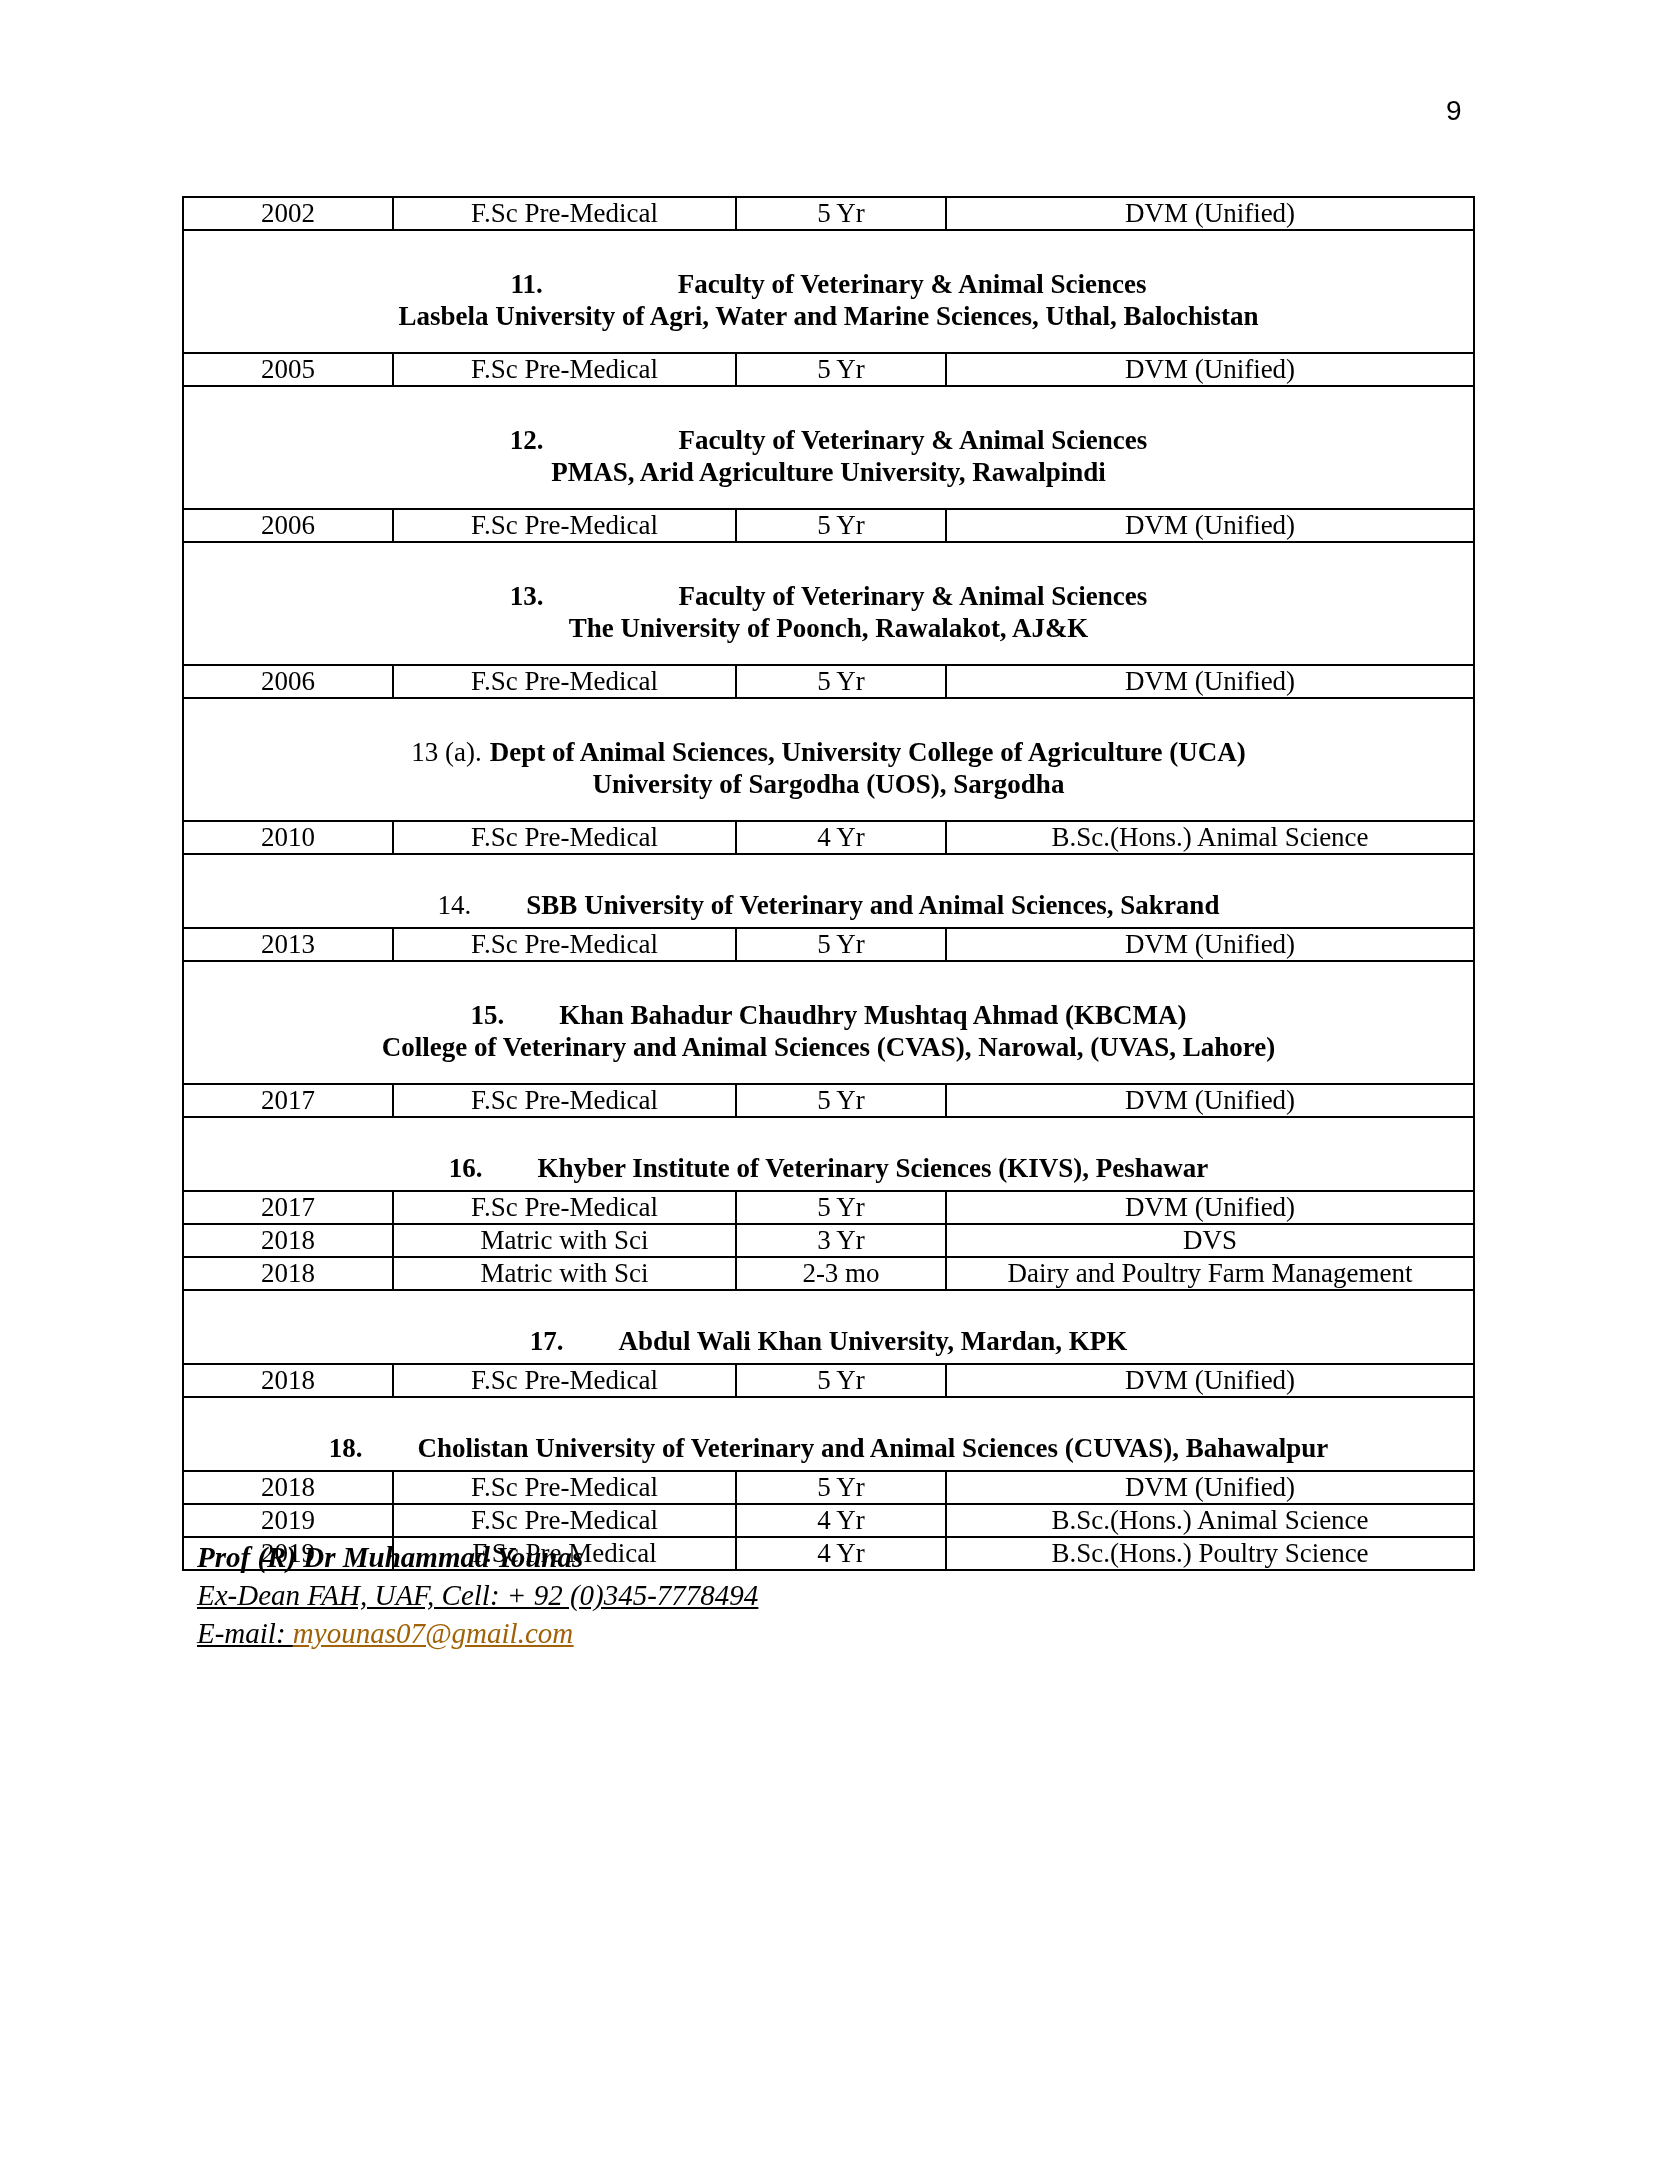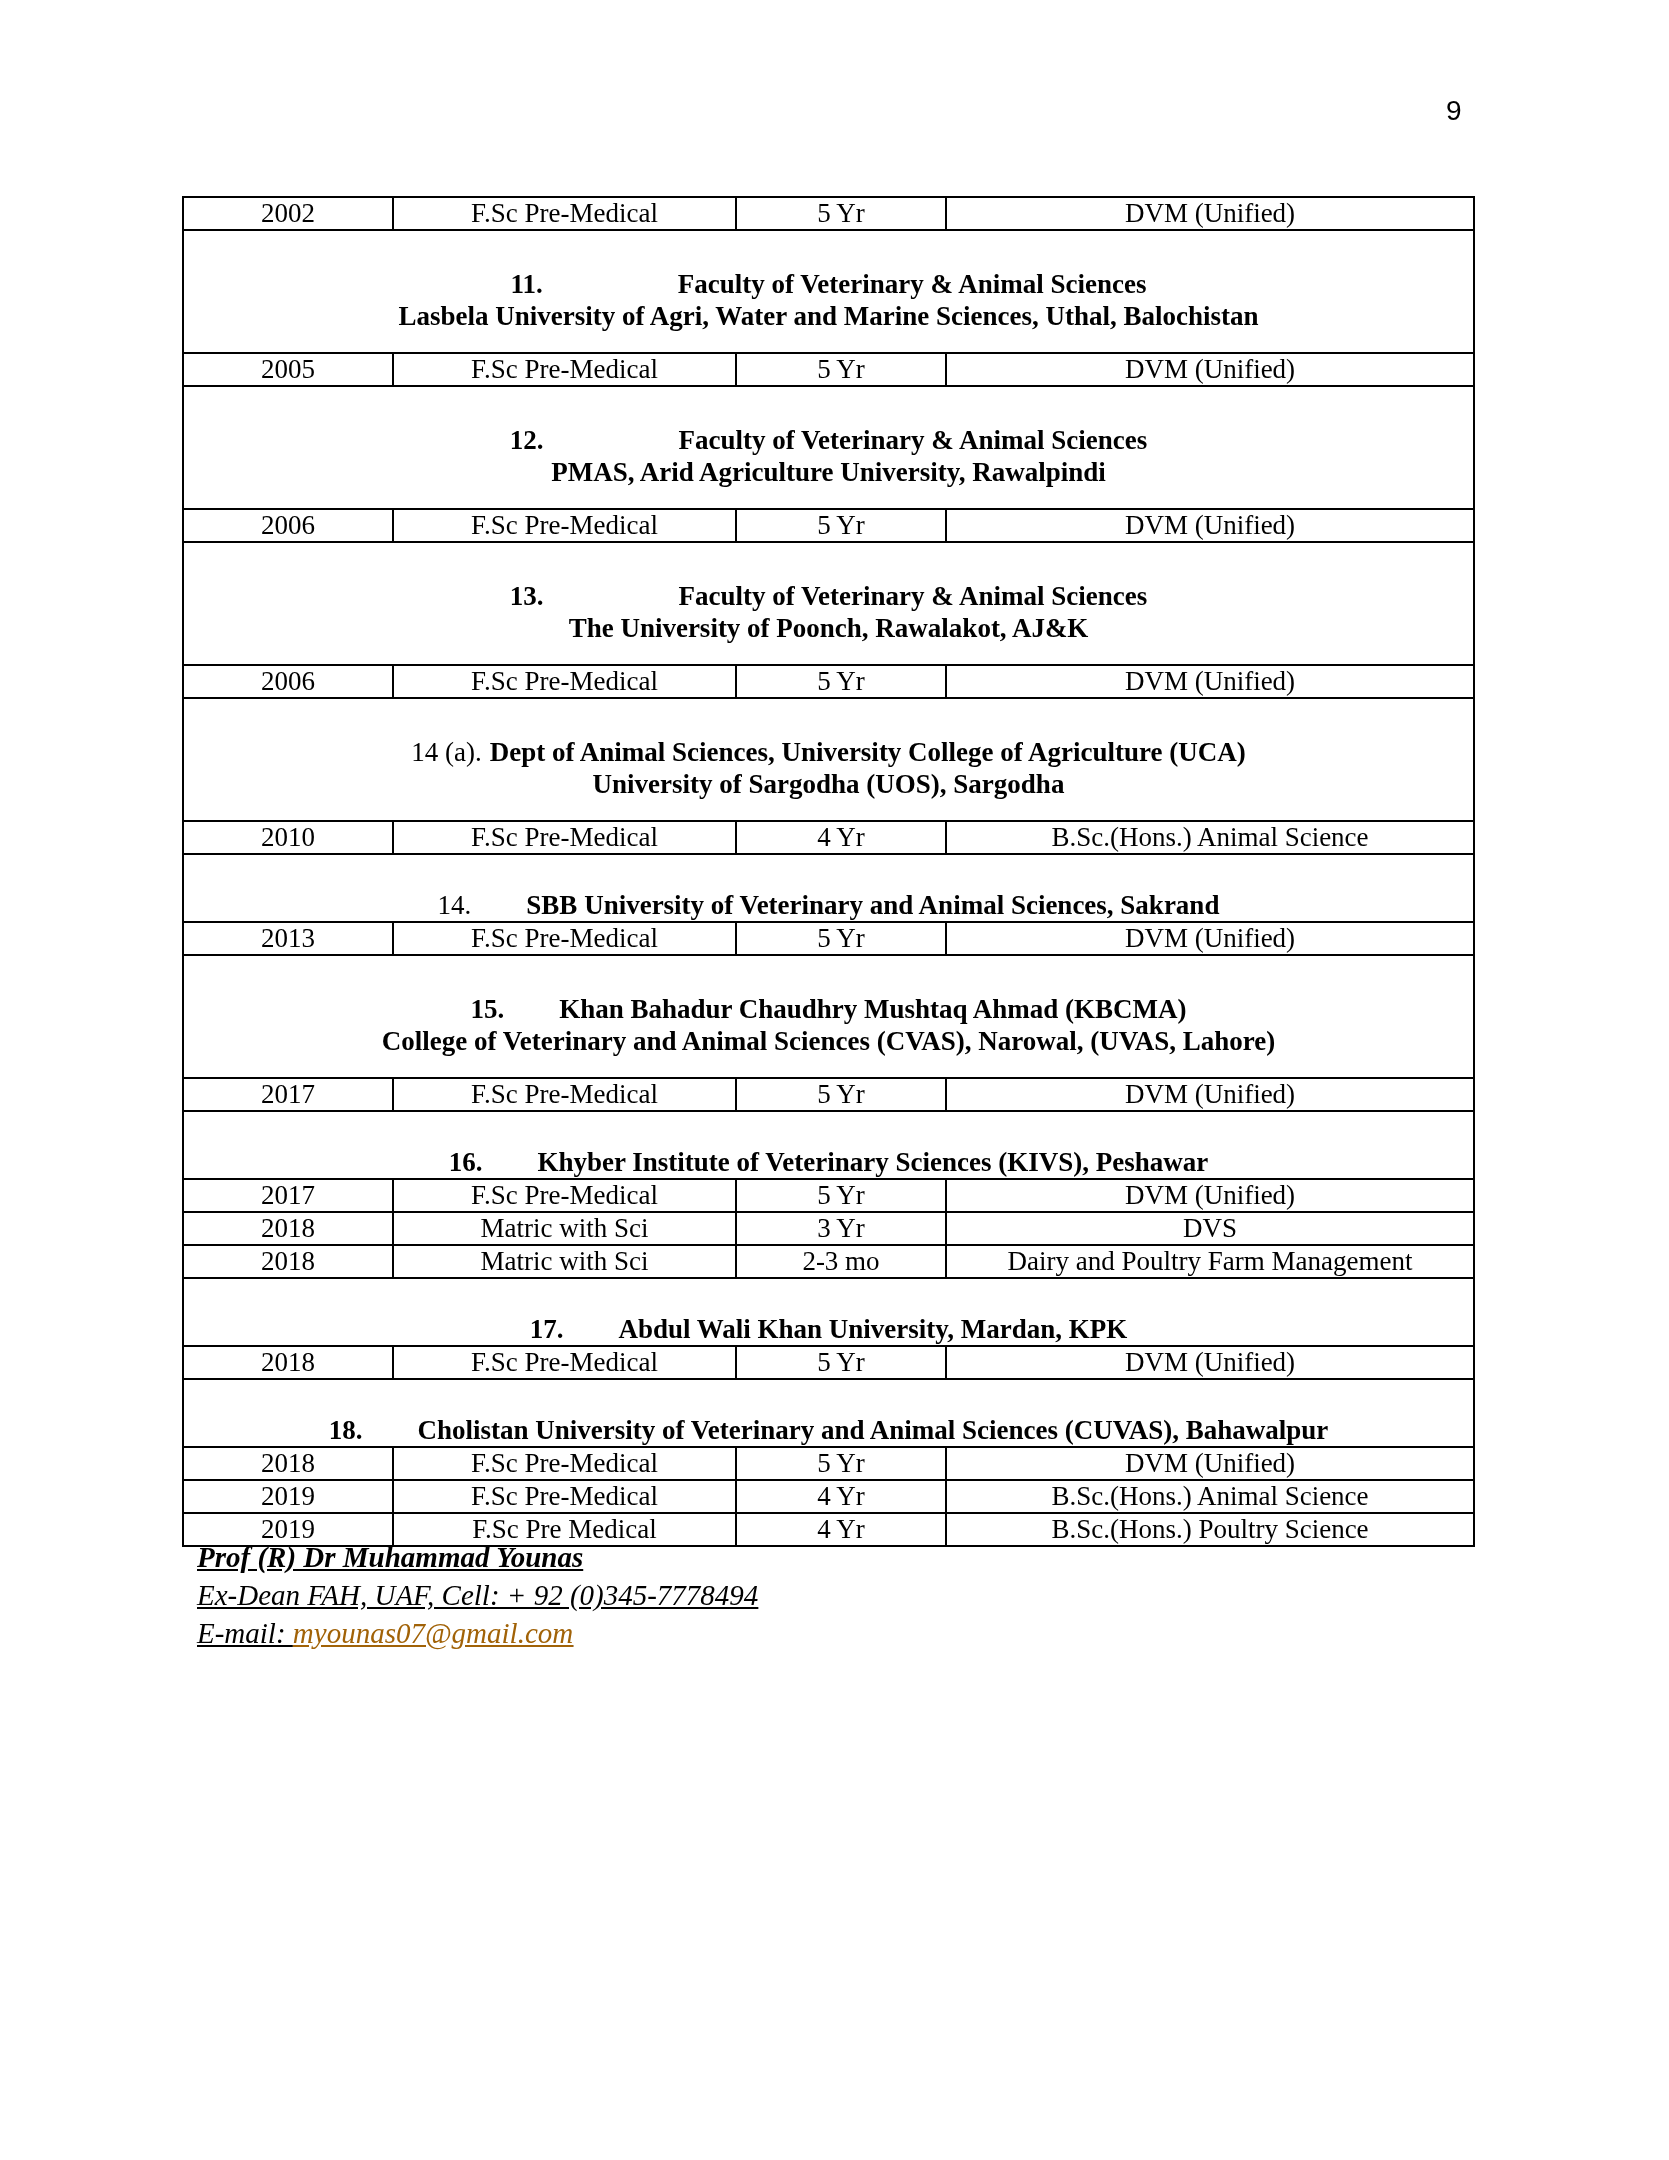--- a/index.html
+++ b/index.html
@@ -37,21 +37,21 @@
     height:31px;
     white-space:nowrap;
     overflow:hidden;
     margin-top:26px;
   }
   td.heading {
     text-align:center;
     vertical-align:bottom;
   }
   td.heading.two-line { padding-top:37px; padding-bottom:20px;margin-left:48px; }
-  td.heading.one-line { padding-top:34px; padding-bottom:0; }
+  td.heading.one-line { padding-top:34px; padding-bottom:6px; }
   .h-line { font-size:27px; line-height:32px; }
   .h-title { font-weight:bold; }
   .h-num { font-weight:normal; }
   .h-num.bold { font-weight:bold; }
   .h-gap { display:inline-block; height:1px; }
   .h-gap.wide   { width:135px; }
   .h-gap.medium { width:55px; }
   .h-gap.space  { width:8px; }
   .footer {
     position:absolute;
@@ -117,21 +117,21 @@
           </td>
         </tr>
         <tr class="data-row">
           <td>2006</td>
           <td>F.Sc Pre-Medical</td>
           <td>5 Yr</td>
           <td>DVM (Unified)</td>
         </tr>
         <tr class="heading-row">
           <td colspan="4" class="heading two-line">
-            <div class="h-line"><span class="h-num">14 (a).</span><span class="h-gap space"></span><span class="h-title">Dept of Animal Sciences, University College of Agriculture (UCA)</span></div>
+            <div class="h-line"><span class="h-num">13 (a).</span><span class="h-gap space"></span><span class="h-title">Dept of Animal Sciences, University College of Agriculture (UCA)</span></div>
             <div class="h-line h-title">University of Sargodha (UOS), Sargodha</div>
           </td>
         </tr>
         <tr class="data-row">
           <td>2010</td>
           <td>F.Sc Pre-Medical</td>
           <td>4 Yr</td>
           <td>B.Sc.(Hons.) Animal Science</td>
         </tr>
         <tr class="heading-row">

